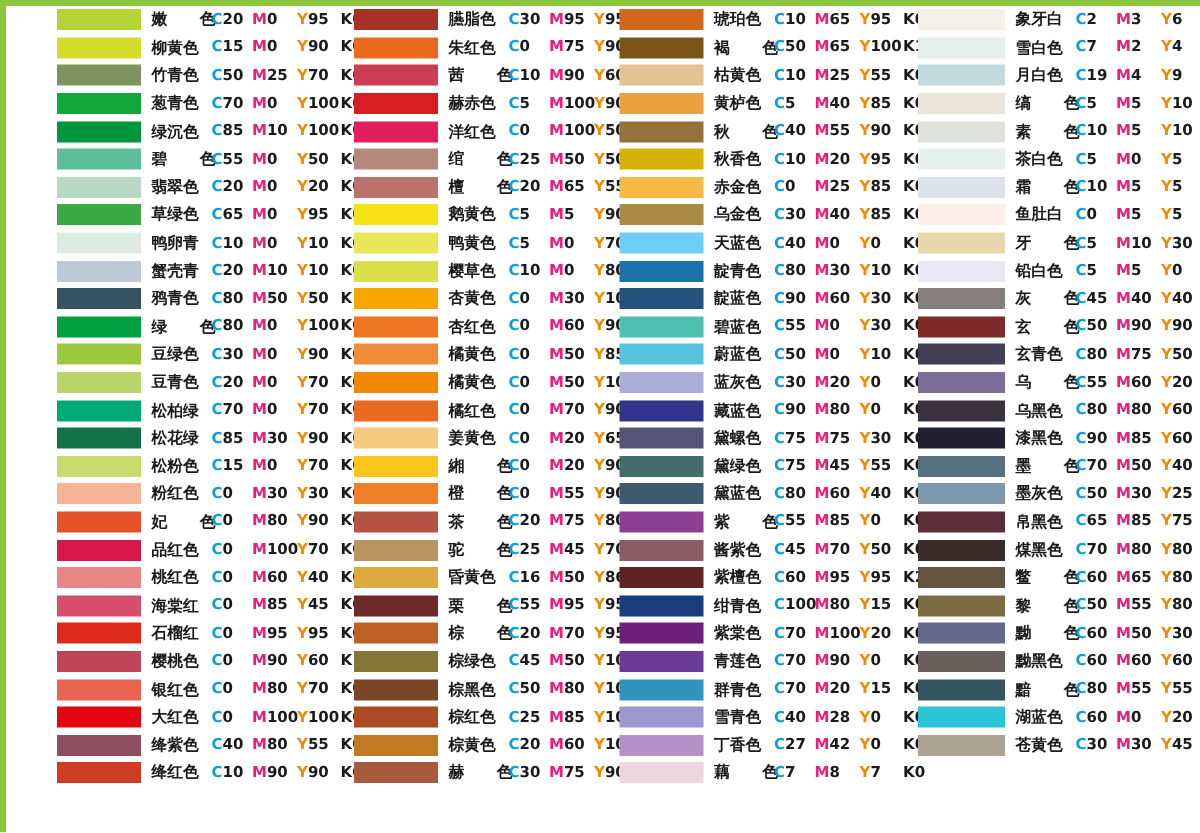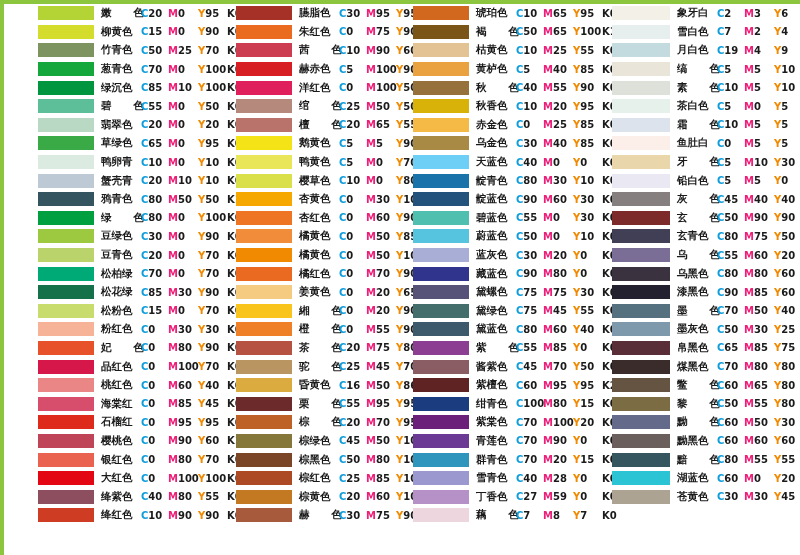--- a/index.html
+++ b/index.html
@@ -737,21 +737,21 @@
         <span class="nm">雪青色</span>
         <span class="ink c"><span class="lt">C</span><span style="color: rgb(26, 26, 26);">40</span></span>
         <span class="ink m"><span class="lt">M</span><span style="color: rgb(26, 26, 26);">28</span></span>
         <span class="ink y"><span class="lt">Y</span><span style="color: rgb(26, 26, 26);">0</span></span>
         <span class="ink k"><span class="lt">K</span><span style="color: rgb(26, 26, 26);">0</span></span>
       </div>
       <div class="row">
         <div class="swatch" title="#b691c7" style="background: rgb(182, 145, 199);"></div>
         <span class="nm">丁香色</span>
         <span class="ink c"><span class="lt">C</span><span style="color: rgb(26, 26, 26);">27</span></span>
-        <span class="ink m"><span class="lt">M</span><span style="color: rgb(26, 26, 26);">59</span></span>
+        <span class="ink m"><span class="lt">M</span><span style="color: rgb(26, 26, 26);">42</span></span>
         <span class="ink y"><span class="lt">Y</span><span style="color: rgb(26, 26, 26);">0</span></span>
         <span class="ink k"><span class="lt">K</span><span style="color: rgb(26, 26, 26);">0</span></span>
       </div>
       <div class="row">
         <div class="swatch" title="#edd6dd" style="background: rgb(237, 214, 221);"></div>
         <span class="nm sp">藕 色</span>
         <span class="ink c"><span class="lt">C</span><span style="color: rgb(26, 26, 26);">7</span></span>
         <span class="ink m"><span class="lt">M</span><span style="color: rgb(26, 26, 26);">8</span></span>
         <span class="ink y"><span class="lt">Y</span><span style="color: rgb(26, 26, 26);">7</span></span>
         <span class="ink k"><span class="lt">K</span><span style="color: rgb(26, 26, 26);">0</span></span>

